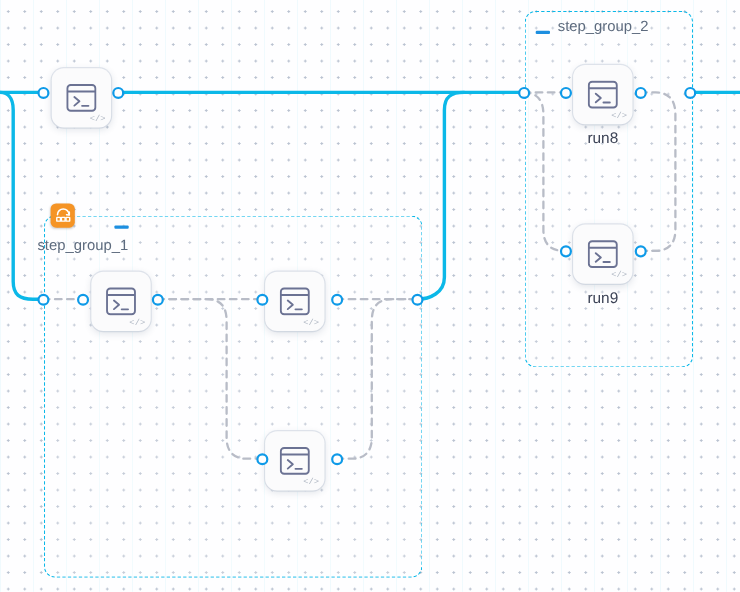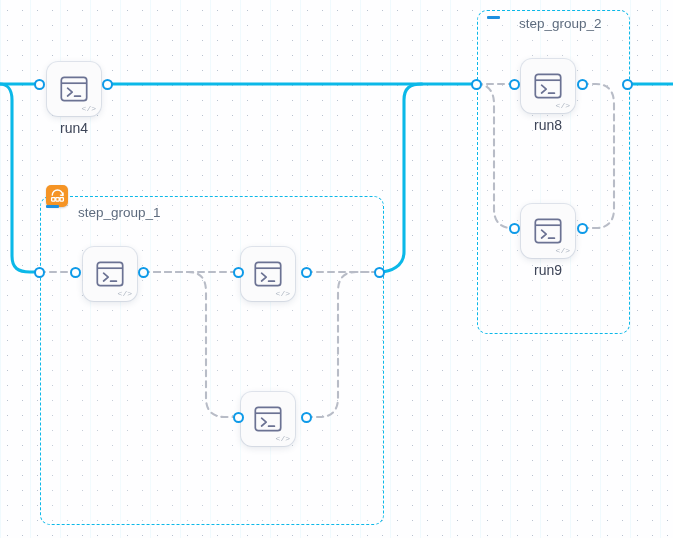--- a/index.html
+++ b/index.html
@@ -20,21 +20,21 @@
   #edges{position:absolute;left:0;top:0;width:673px;height:538px;pointer-events:none;}
 
   .group{
     position:absolute;
     border:1.6px dashed #0bb8e8;
     border-radius:10px;
     background:rgba(255,255,255,0.18);
   }
   .group-label{
     position:absolute;
-    display:flex;align-items:flex-start;gap:19px;
+    display:flex;align-items:flex-end;gap:7px;
     font-size:13.5px;color:#5d6b7e;white-space:nowrap;
   }
   .collapse-icon{
     display:inline-block;width:13px;height:3px;background:#1d8fe0;border-radius:1px;
   }
   .group-badge{
     position:absolute;width:22px;height:22px;border-radius:5px;
     background:#f59425;
     display:flex;align-items:center;justify-content:center;
     box-shadow:0 1px 2px rgba(0,0,0,0.18);
@@ -91,42 +91,41 @@
   <div class="group" style="left:40px;top:196px;width:342px;height:327px;"></div>
   <div class="group-badge" style="left:46px;top:185px;">
     <svg width="15" height="14" viewBox="0 0 16 15" fill="none" xmlns="http://www.w3.org/2000/svg">
       <path d="M2.4 6.6 A5.6 5.6 0 0 1 13.6 6.6" stroke="#ffffff" stroke-width="1.5" fill="none" stroke-linecap="round"></path>
       <path d="M13.9 4.1 L13.9 7.0 L11.2 6.6" stroke="#ffffff" stroke-width="1.5" fill="none" stroke-linejoin="round" stroke-linecap="round"></path>
       <rect x="1.7" y="9.2" width="3.6" height="3.7" stroke="#ffffff" stroke-width="1.4" fill="none" rx="0.5"></rect>
       <rect x="6.2" y="9.2" width="3.6" height="3.7" stroke="#ffffff" stroke-width="1.4" fill="none" rx="0.5"></rect>
       <rect x="10.7" y="9.2" width="3.6" height="3.7" stroke="#ffffff" stroke-width="1.4" fill="none" rx="0.5"></rect>
     </svg>
   </div>
-  <div class="group-label" style="left:46px;top:205px;">
+  <div class="group-label" style="left:34px;top:205px;flex-direction:column;">
     <span class="collapse-icon"></span>
     <span>step_group_1</span>
   </div>
 
   <div class="group" style="left:477px;top:10px;width:151px;height:322px;"></div>
   <div class="group-label" style="left:487px;top:16px;">
     <span class="collapse-icon"></span>
     <span>step_group_2</span>
   </div>
 
   <div class="node" style="left:47px;top:62px;">
     <div class="node-box">
       <svg class="term-icon" viewBox="0 0 28 26" fill="none" xmlns="http://www.w3.org/2000/svg">
         <rect x="1.3" y="1.3" width="25.4" height="23.4" rx="3" stroke="#6b7293" stroke-width="1.7"></rect>
         <path d="M1.3 7.2 H26.7" stroke="#6b7293" stroke-width="1.7"></path>
         <path d="M7.6 12.2 L12.2 16.1 L7.6 20" stroke="#6b7293" stroke-width="1.7" stroke-linecap="round" stroke-linejoin="round"></path>
         <path d="M14.6 20.2 H20.4" stroke="#6b7293" stroke-width="1.7" stroke-linecap="round"></path>
       </svg>
       <span class="code-badge">&lt;/&gt;</span>
     </div>
-    <span class="node-label">run4</span>
   </div>
 
   <div class="node" style="left:83px;top:247px;">
     <div class="node-box">
       <svg class="term-icon" viewBox="0 0 28 26" fill="none" xmlns="http://www.w3.org/2000/svg">
         <rect x="1.3" y="1.3" width="25.4" height="23.4" rx="3" stroke="#6b7293" stroke-width="1.7"></rect>
         <path d="M1.3 7.2 H26.7" stroke="#6b7293" stroke-width="1.7"></path>
         <path d="M7.6 12.2 L12.2 16.1 L7.6 20" stroke="#6b7293" stroke-width="1.7" stroke-linecap="round" stroke-linejoin="round"></path>
         <path d="M14.6 20.2 H20.4" stroke="#6b7293" stroke-width="1.7" stroke-linecap="round"></path>
       </svg>

